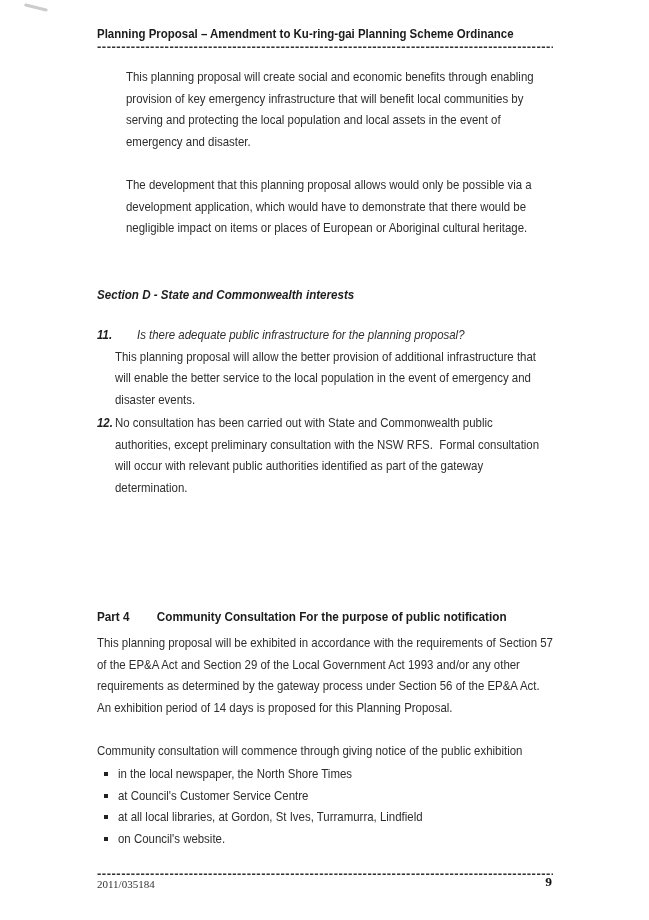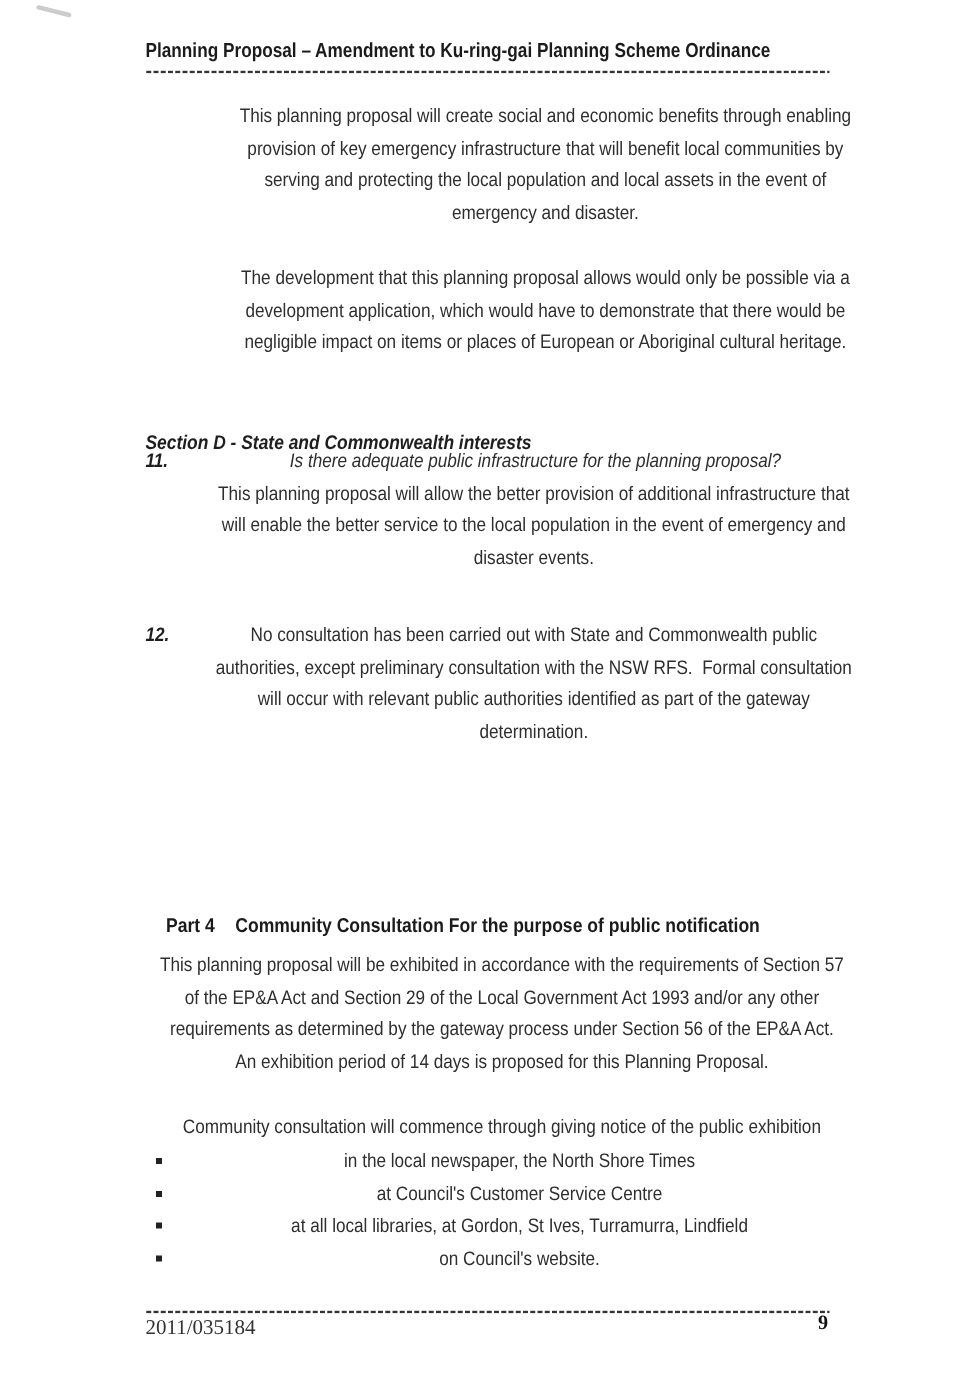--- a/index.html
+++ b/index.html
@@ -4,21 +4,20 @@
 <style>
   html, body { margin: 0; padding: 0; background: #ffffff; }
   .page {
     position: relative;
     width: 649px;
     height: 920px;
     background: #ffffff;
     overflow: hidden;
     font-family: "Liberation Sans", sans-serif;
     color: #2e2e2e;
-    text-align: center;
   }
 
   
   .line {
     white-space: pre;
     transform: scaleX(0.88);
     transform-origin: 0 0;
   }
 
   .doc-title {
@@ -73,21 +72,21 @@
     position: absolute;
     left: 0; top: 0;
     font-weight: bold;
     font-style: italic;
     line-height: 21.5px;
     color: #1e1e1e;
     transform: scaleX(0.88);
     transform-origin: 0 0;
   }
   .q-question { margin-left: 40px; font-style: italic; }
-  .q-answer   { margin-left: 38px; }
+  .q-answer   { margin-left: 18px; }
 
   .part-heading {
     position: absolute;
     left: 97px; top: 606px;
     font-size: 13.3px;
     font-weight: bold;
     line-height: 21.5px;
     color: #1b1b1b;
     white-space: nowrap;
     transform: scaleX(0.88);
@@ -101,21 +100,21 @@
     position: absolute;
     left: 7px; top: 9px;
     width: 4px; height: 4px;
     background: #222222;
   }
 
   .footer-ref {
     position: absolute;
     left: 97px; top: 878px;
     font-family: "Liberation Serif", serif;
-    font-size: 14px;
+    font-size: 11px;
     color: #333333;
   }
   .page-number {
     position: absolute;
     right: 97px; top: 874px;
     font-family: "Liberation Serif", serif;
     font-size: 13.5px;
     font-weight: bold;
     color: #111111;
   }
@@ -146,21 +145,21 @@
     </div>
 
   <div class="block indent" style="top:174px">
       <div class="line">The development that this planning proposal allows would only be possible via a</div>
       <div class="line">development application, which would have to demonstrate that there would be</div>
       <div class="line">negligible impact on items or places of European or Aboriginal cultural heritage.</div>
     </div>
 
   <div class="section-heading">Section D - State and Commonwealth interests</div>
 
-  <div class="block qa" style="top:296px">
+  <div class="block qa" style="top:324px">
     <span class="qnum">11.</span>
     <div class="q-question">
         <div class="line">Is there adequate public infrastructure for the planning proposal?</div>
       </div>
     <div class="q-answer">
         <div class="line">This planning proposal will allow the better provision of additional infrastructure that</div>
         <div class="line">will enable the better service to the local population in the event of emergency and</div>
         <div class="line">disaster events.</div>
       </div>
   </div>

